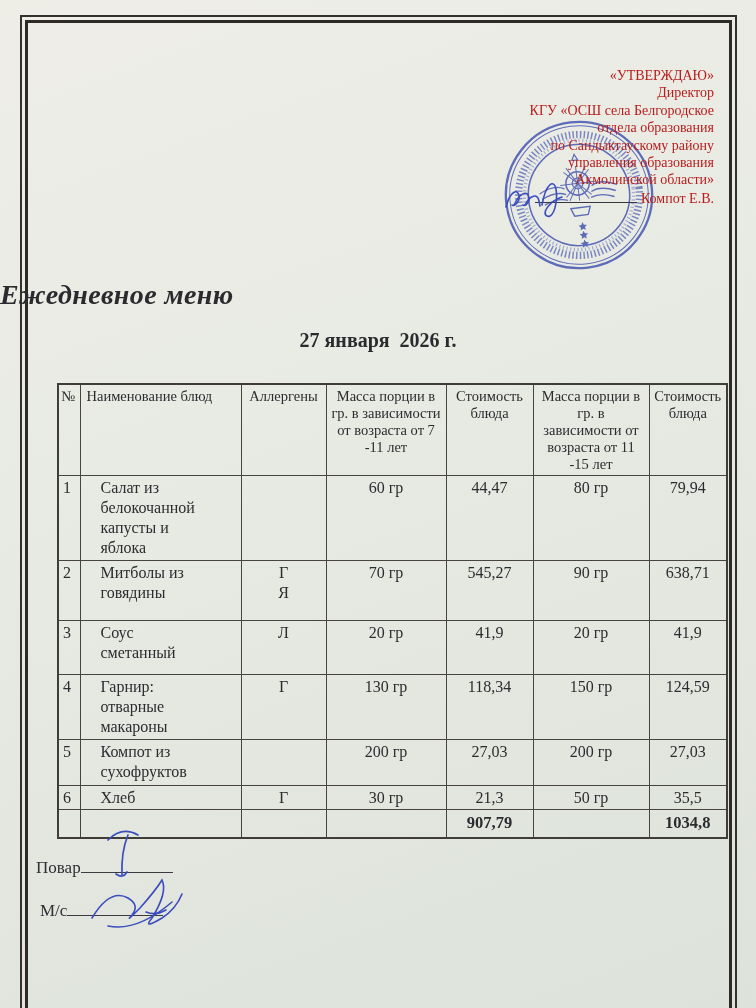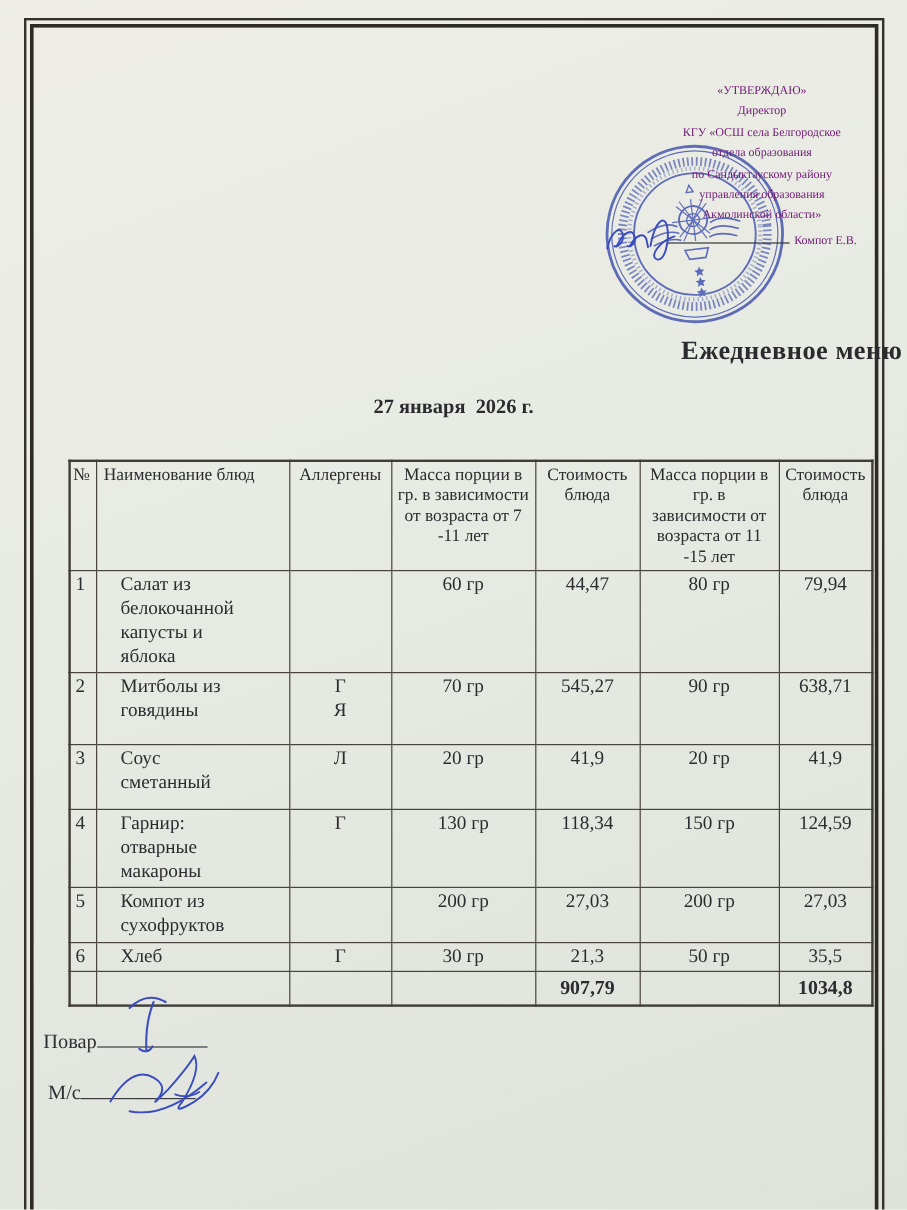--- a/index.html
+++ b/index.html
@@ -11,42 +11,42 @@
   }
   .frame-outer{
     position:absolute;left:20px;top:15px;width:713px;height:1060px;
     border:2px solid #34312c;
   }
   .frame-inner{
     position:absolute;left:3px;top:3px;right:3px;bottom:3px;
     border:3px solid #2e2b27;
   }
   .approval{
-    position:absolute;top:67px;right:42px;text-align:center;
-    font-size:10px;line-height:17.4px;color:#701a75;z-index:3;
+    position:absolute;top:67px;right:42px;text-align:right;
+    font-size:14px;line-height:17.4px;color:#b91c1c;z-index:3;
   }
   .approval .signer-row{white-space:nowrap;}
   .sig-underline{
     display:inline-block;width:102px;border-bottom:1.4px solid #36363b;
     height:13px;margin-right:4px;vertical-align:baseline;
   }
   .stamp{
     position:absolute;left:501px;top:117px;width:156px;height:156px;
     opacity:.8;mix-blend-mode:multiply;transform:rotate(-7deg);z-index:2;
   }
   .director-sig{
     position:absolute;left:498px;top:175px;width:125px;height:50px;z-index:4;
   }
   .doc-title{
-    position:absolute;left:0;top:279px;width:752px;text-align:right;
-    font-size:22px;font-weight:bold;letter-spacing:.4px;margin:0;color:#2b2b2f;
+    position:absolute;left:0;top:279px;width:752px;text-align:left;
+    font-size:28px;font-weight:bold;letter-spacing:.4px;margin:0;color:#2b2b2f;font-style:italic;
   }
   .doc-date{
     position:absolute;left:0;top:329px;width:756px;text-align:center;
-    font-size:17px;font-weight:bold;color:#2b2b2f;white-space:pre;
+    font-size:20px;font-weight:bold;color:#2b2b2f;white-space:pre;
   }
   table.menu{
     position:absolute;left:57px;top:383px;width:669px;
     border-collapse:collapse;table-layout:fixed;
     font-size:16px;line-height:20px;color:#2c2c30;
     border:2.4px solid #403d38;
   }
   table.menu th,table.menu td{
     border:1.6px solid #47443f;vertical-align:top;
     padding:2px 3px;overflow:hidden;

